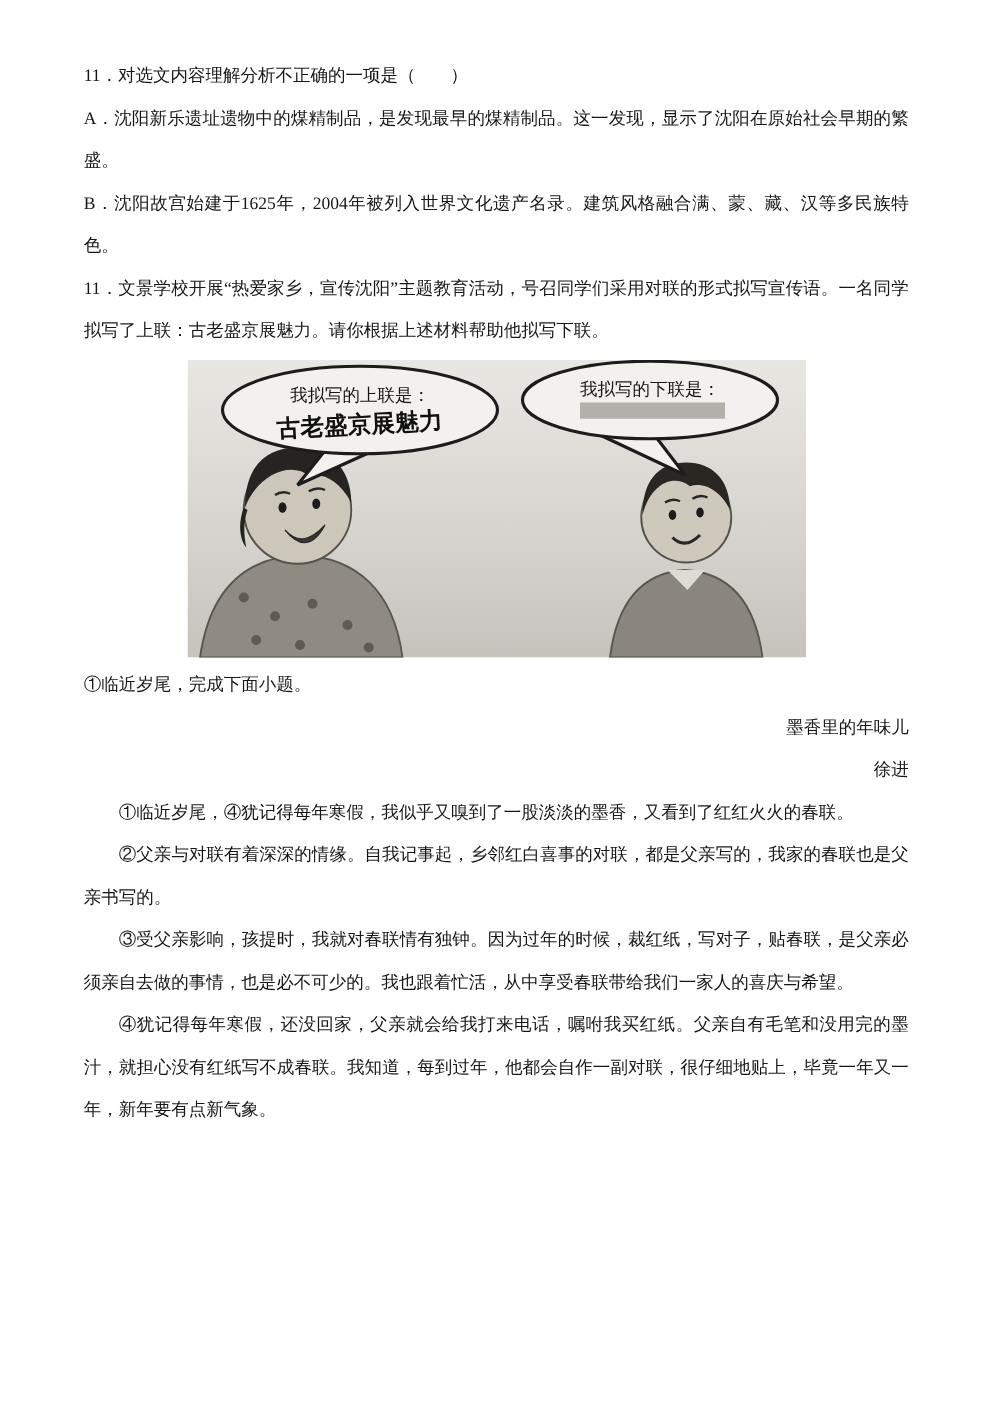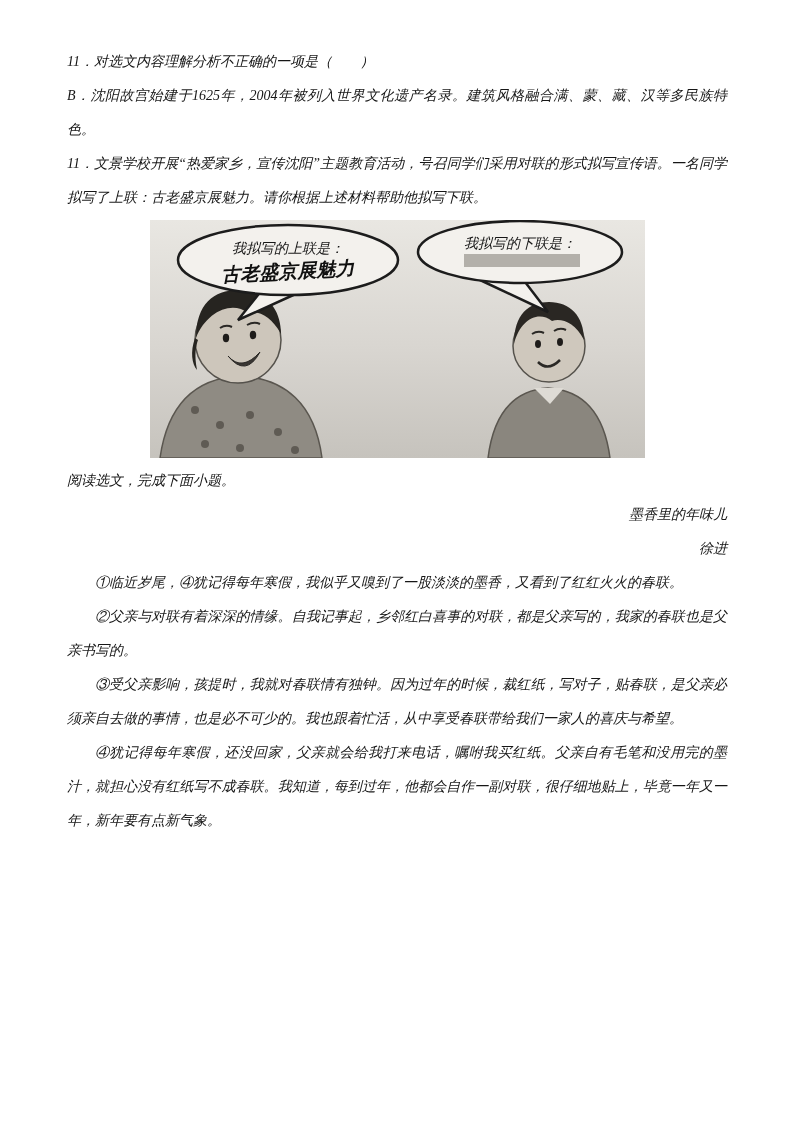--- a/index.html
+++ b/index.html
@@ -9,39 +9,39 @@
     margin:0 auto;
     background:#ffffff;
     box-sizing:border-box;
     padding:45px 67px 30px 67px;
     font-family:"Liberation Serif","DejaVu Serif",serif;
     font-size:14px;
     line-height:34px;
     color:#161616;
     text-align:justify;
     overflow:hidden;
-    font-style:italic;
   }
   .page p { margin:0; padding:0; }
   .indent { text-indent:2em; }
   .bold { font-weight:bold; }
   .center { text-align:right; }
   .figure-wrap {
     width:495px;
     margin:5px auto 6px auto;
     line-height:0;
   }
   .figure-wrap svg { display:block; }
 </style>
 </head>
 <body>
 
 <div class="page">
 
   <p>11．对选文内容理解分析不正确的一项是（　　）</p>
+  <p>A．沈阳新乐遗址遗物中的煤精制品，是发现最早的煤精制品。这一发现，显示了沈阳在原始社会早期的繁盛。</p>
   <p>B．沈阳故宫始建于1625年，2004年被列入世界文化遗产名录。建筑风格融合满、蒙、藏、汉等多民族特色。</p>
 
   <p>11．文景学校开展“热爱家乡，宣传沈阳”主题教育活动，号召同学们采用对联的形式拟写宣传语。一名同学拟写了上联：古老盛京展魅力。请你根据上述材料帮助他拟写下联。</p>
 
   <div class="figure-wrap">
     <svg width="495" height="238" viewBox="0 0 495 238" xmlns="http://www.w3.org/2000/svg">
       <defs>
         <linearGradient id="bgGrad" x1="0" y1="0" x2="0" y2="1">
           <stop offset="0" stop-color="#e9e7e2"></stop>
           <stop offset="0.55" stop-color="#d8d5d0"></stop>
@@ -91,21 +91,21 @@
 
       <g>
         <path d="M372,58 L398,92 L330,60 Z" fill="#f3f1ed" stroke="#1c1c1c" stroke-width="2.5"></path>
         <ellipse cx="370" cy="32" rx="102" ry="31" fill="#f3f1ed" stroke="#1c1c1c" stroke-width="2.5"></ellipse>
         <text x="370" y="28" text-anchor="middle" font-size="14" fill="#161616" font-family="'Liberation Serif','DejaVu Serif',serif">我拟写的下联是：</text>
         <rect x="314" y="34" width="116" height="13" fill="#b3b0aa"></rect>
       </g>
     </svg>
   </div>
 
-  <p>阅读选文，完成下面小题。</p>
+  <p>①临近岁尾，完成下面小题。</p>
   <p class="center">墨香里的年味儿</p>
   <p class="center">徐进</p>
   <p class="indent">①临近岁尾，④犹记得每年寒假，我似乎又嗅到了一股淡淡的墨香，又看到了红红火火的春联。</p>
   <p class="indent">②父亲与对联有着深深的情缘。自我记事起，乡邻红白喜事的对联，都是父亲写的，我家的春联也是父亲书写的。</p>
   <p class="indent">③受父亲影响，孩提时，我就对春联情有独钟。因为过年的时候，裁红纸，写对子，贴春联，是父亲必须亲自去做的事情，也是必不可少的。我也跟着忙活，从中享受春联带给我们一家人的喜庆与希望。</p>
   <p class="indent">④犹记得每年寒假，还没回家，父亲就会给我打来电话，嘱咐我买红纸。父亲自有毛笔和没用完的墨汁，就担心没有红纸写不成春联。我知道，每到过年，他都会自作一副对联，很仔细地贴上，毕竟一年又一年，新年要有点新气象。</p>
 
 </div>
 
 </body></html>

